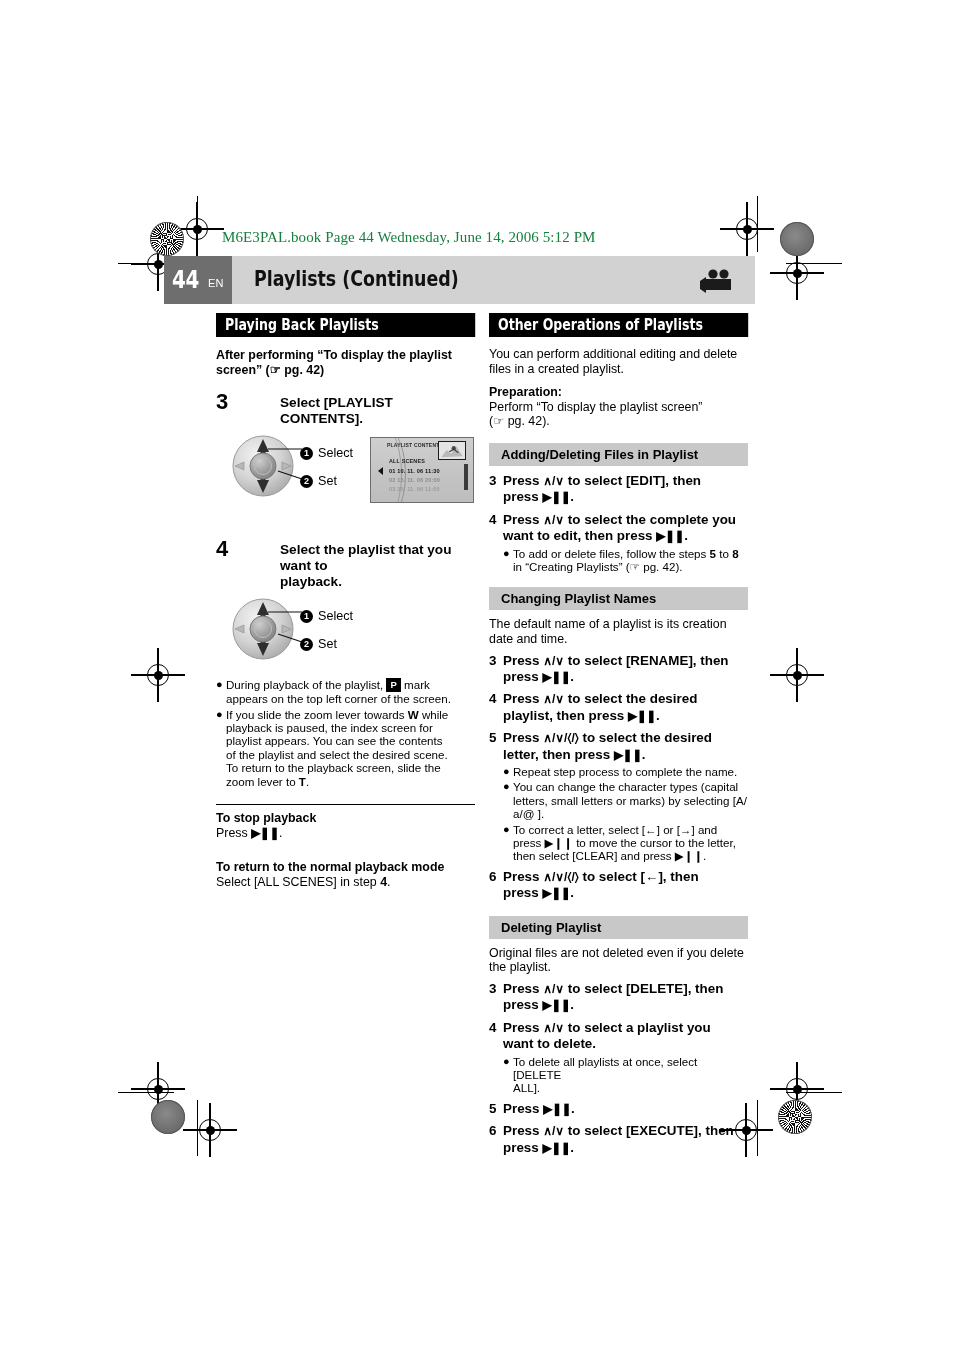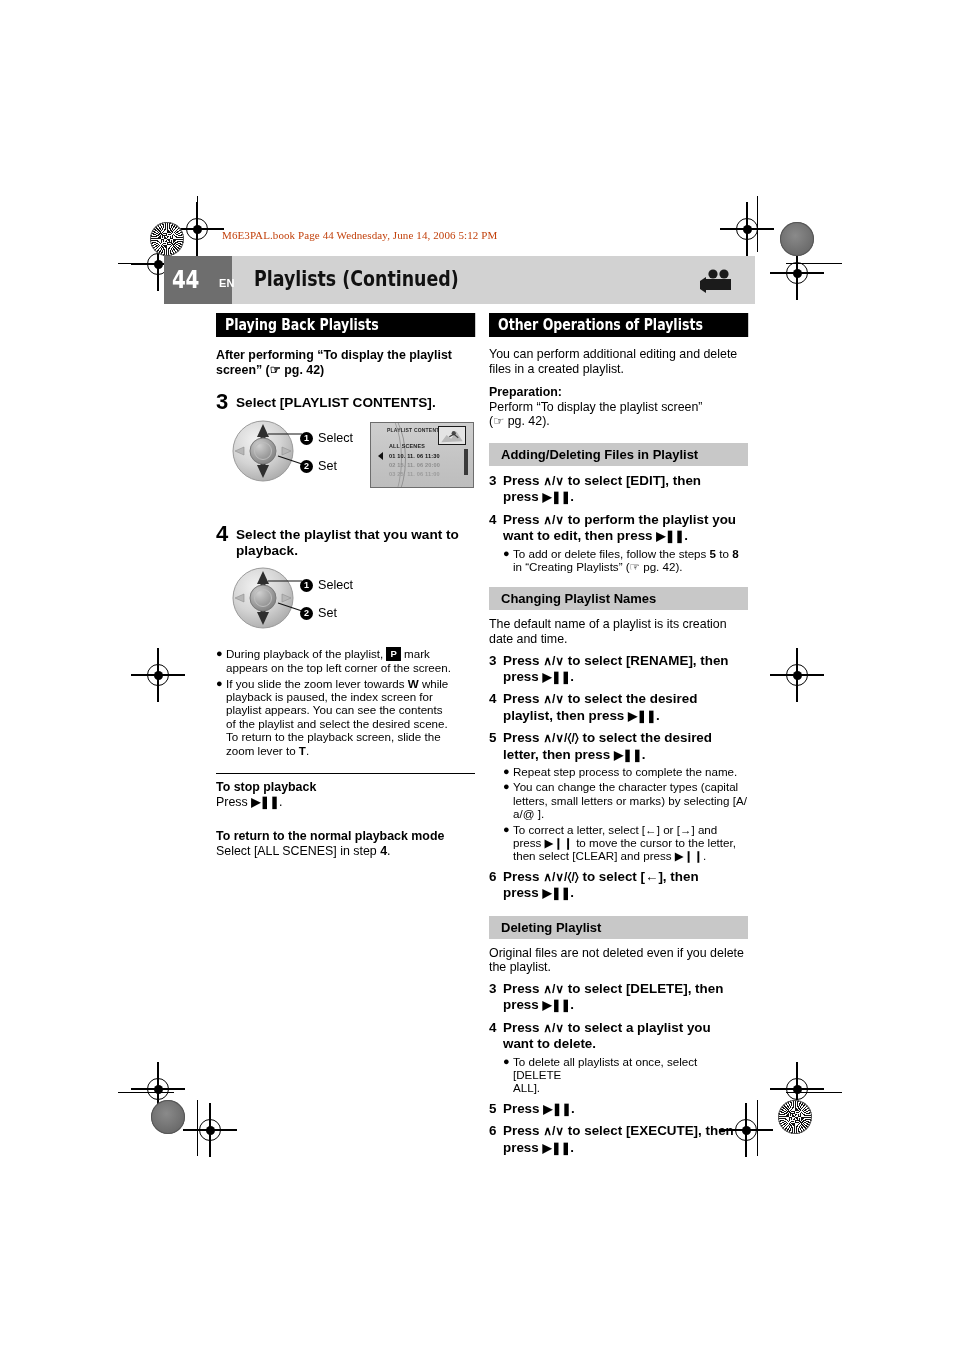--- a/index.html
+++ b/index.html
@@ -57,22 +57,22 @@
     left: 0; top: 0;
     width: 954px; height: 1351px;
   }
 
   
   .bookline {
     position: absolute;
     left: 222px;
     top: 229px;
     font-family: "Liberation Serif", serif;
-    font-size: 11px;
-    color: #c2410c;
+    font-size: 15px;
+    color: #15803d;
     letter-spacing: 0.1px;
     white-space: nowrap;
   }
 
   
   .header {
     position: absolute;
     left: 164px; top: 256px;
     width: 591px; height: 48px;
     background: #d2d2d2;
@@ -91,23 +91,22 @@
     font-weight: bold;
     font-family: "DejaVu Sans Condensed", "Liberation Sans Narrow", "Liberation Sans", sans-serif;
     transform: scaleX(0.92);
     transform-origin: left top;
     letter-spacing: -0.3px;
   }
   .header-lang {
     position: absolute;
     left: 44px; top: 21px;
     font-size: 11px;
-    font-weight: bold;
+    font-weight: normal;
     letter-spacing: 0.2px;
-    margin-left: 11px;
   }
   .header-title {
     position: absolute;
     left: 90px; top: 10px;
     font-size: 22px;
     font-weight: bold;
     color: #111;
     font-family: "DejaVu Sans Condensed", "Liberation Sans Narrow", "Liberation Sans", sans-serif;
     transform: scaleX(0.88);
     transform-origin: left top;
@@ -183,20 +182,21 @@
     line-height: 20px;
     width: 20px;
     flex: none;
     font-family: "Liberation Sans", sans-serif;
   }
   .step-body {
     font-size: 13.6px;
     line-height: 16px;
     font-weight: bold;
     padding-top: 3px;
+    margin-left: 44px;
   }
 
   
   .rstep {
     display: flex;
     margin-top: 6px;
   }
   .rstep-num {
     font-size: 13.4px;
     font-weight: bold;
@@ -588,21 +588,21 @@
       <div class="rstep-num">3</div>
       <div class="rstep-body">
         <span>Press </span><span class="nav-glyph">∧/∨</span><span> to select [EDIT], then</span><br>
         <span>press </span><span class="playpause">▶❚❚</span><span>.</span>
       </div>
     </div>
 
     <div class="rstep">
       <div class="rstep-num">4</div>
       <div class="rstep-body">
-        <span>Press </span><span class="nav-glyph">∧/∨</span><span> to perform the playlist you</span><br>
+        <span>Press </span><span class="nav-glyph">∧/∨</span><span> to select the complete you</span><br>
         <span>want to edit, then press </span><span class="playpause">▶❚❚</span><span>.</span>
       </div>
     </div>
 
     <div class="bul bul-indent">
       <div class="bul-dot">●</div>
       <div class="bul-txt">
         <span>To add or delete files, follow the steps </span><span class="b">5</span><span> to </span><span class="b">8</span><br>
         <span>in “Creating Playlists” (☞ pg. 42).</span>
       </div>

